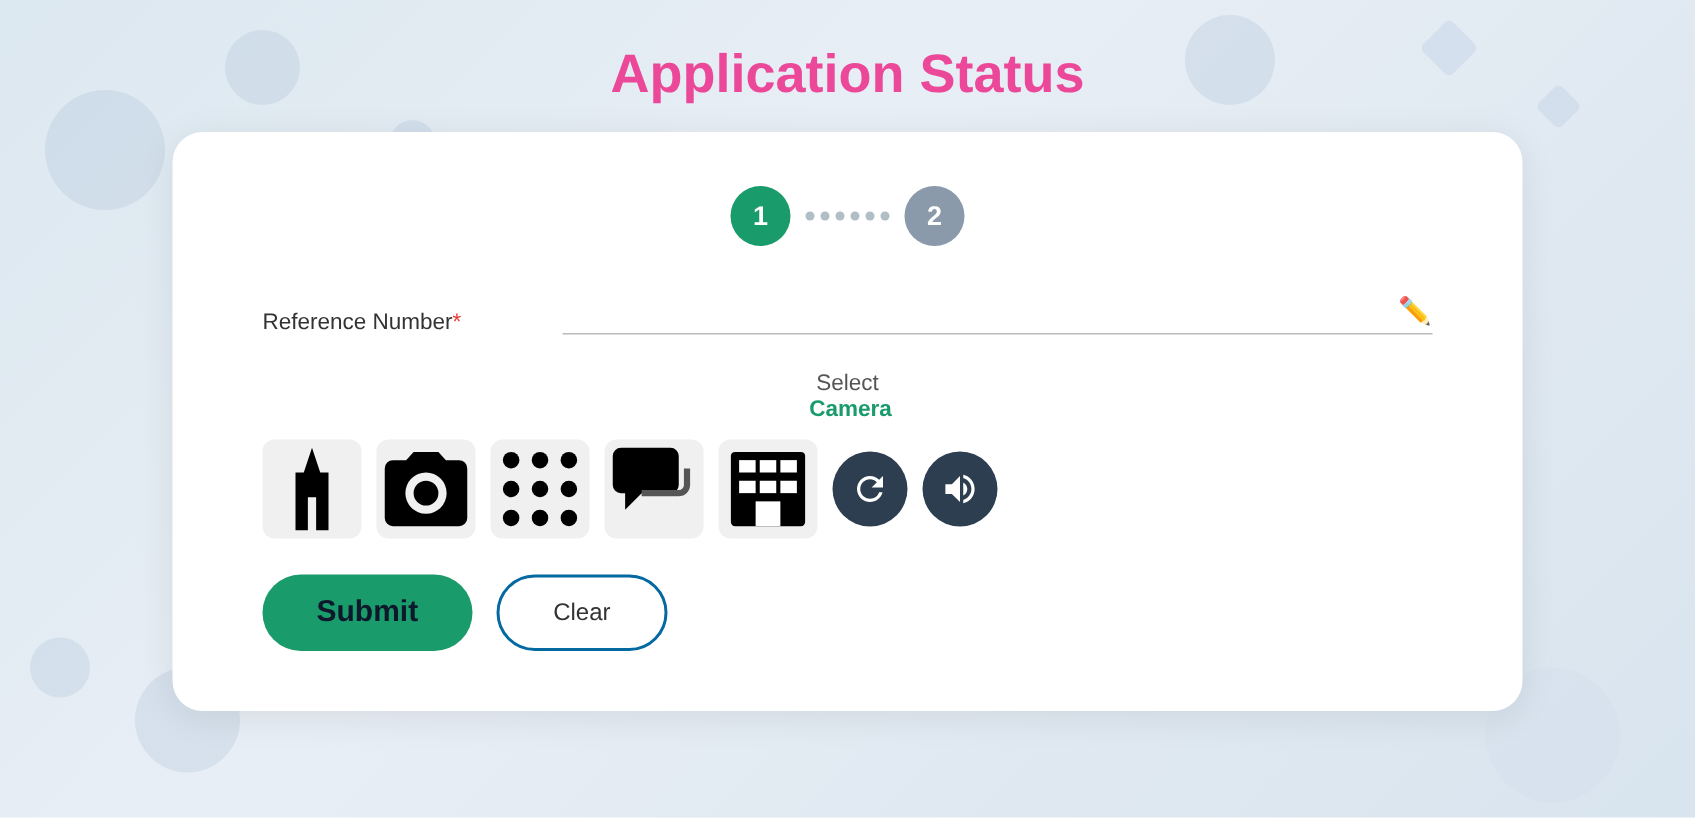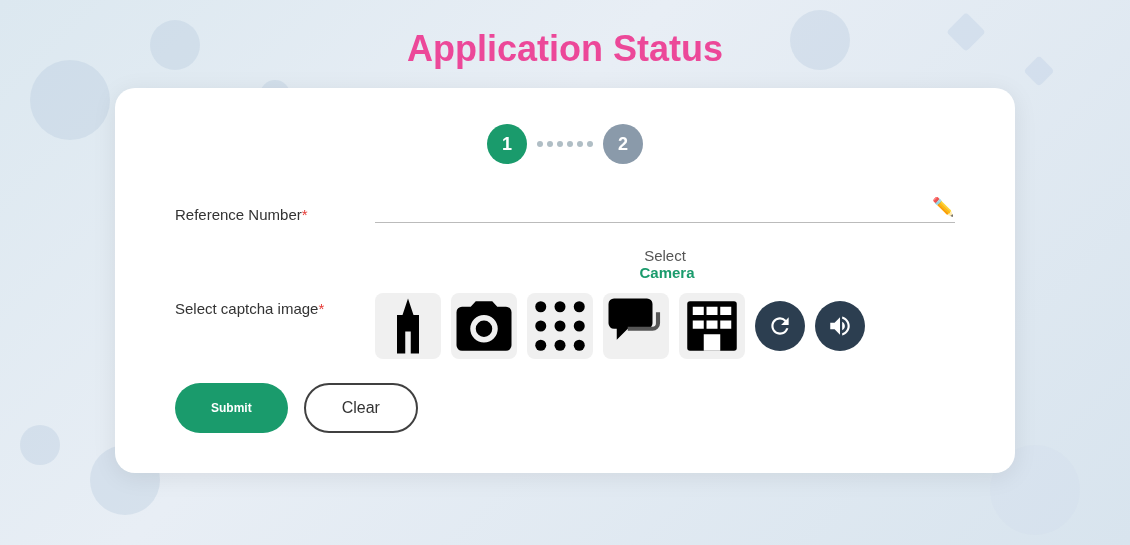--- a/index.html
+++ b/index.html
@@ -175,32 +175,32 @@
     }
 
     
     .btn-row {
       display: flex;
       gap: 16px;
       margin-top: 24px;
     }
     .btn-submit {
       background: #1a9b6c;
-      color: #ffffff;
+      color: #0f172a;
       border: none;
       border-radius: 50px;
       padding: 14px 36px;
-      font-size: 12px;
+      font-size: 20px;
       font-weight: 600;
       cursor: pointer;
     }
     .btn-clear {
       background: #fff;
       color: #333;
-      border: 2px solid #404040;
+      border: 2px solid #0369a1;
       border-radius: 50px;
       padding: 14px 36px;
       font-size: 16px;
       font-weight: 500;
       cursor: pointer;
     }
   </style>
 </head>
 <body>
 
@@ -244,23 +244,20 @@
     </div>
     <div class="form-control-wrap">
       <div class="text-input-wrap">
         <input type="text" class="text-input" value="" placeholder="" style="">
         <span class="edit-icon">✏️</span>
       </div>
     </div>
   </div>
 
   <div class="form-row">
-    <div class="form-label">
-      <span>Select captcha image</span><span class="required">*</span>
-    </div>
     <div class="form-control-wrap">
       <div class="captcha-label-row">
         <span>Select</span>
         <span class="camera-link">Camera</span>
       </div>
       <div class="captcha-icons">
 
         <button class="captcha-icon-btn" title="Tower">
           <svg viewBox="0 0 24 24" xmlns="http://www.w3.org/2000/svg">
             <path d="M12 2 L10 8 L8 8 L8 22 L11 22 L11 14 L13 14 L13 22 L16 22 L16 8 L14 8 Z"></path>

